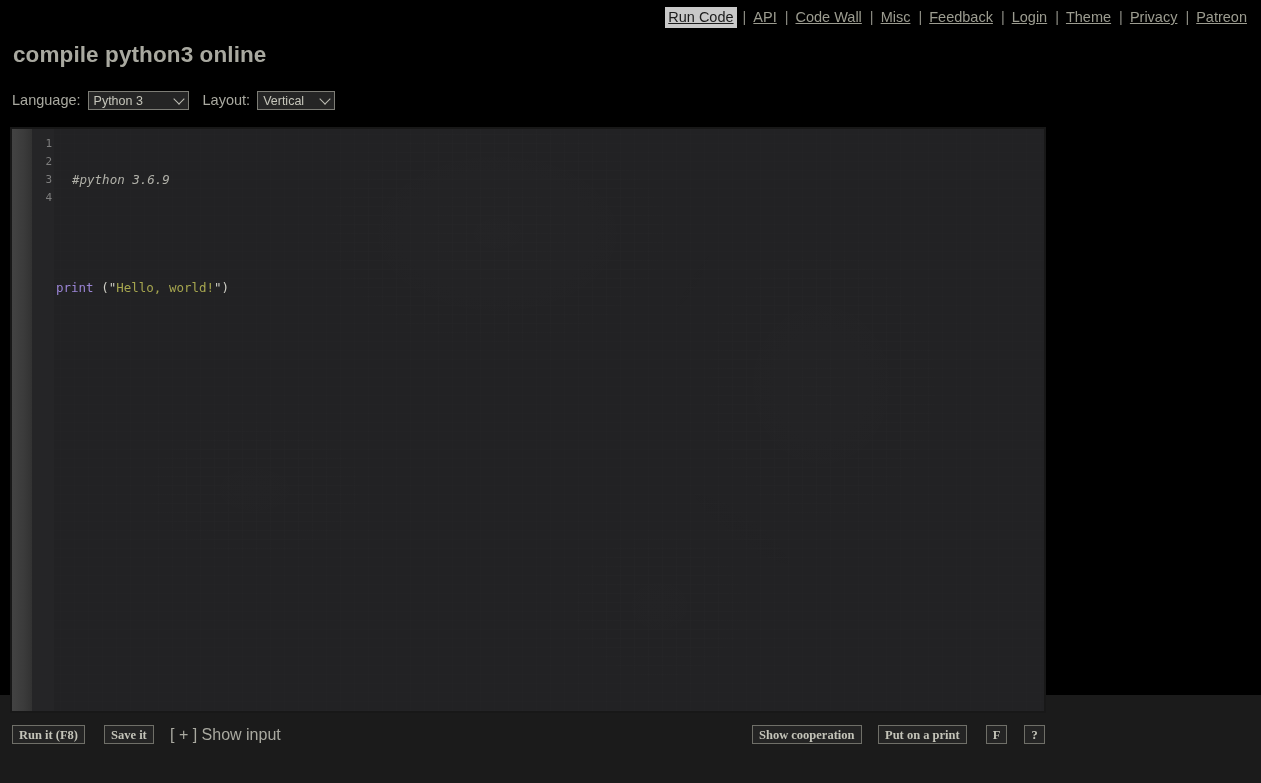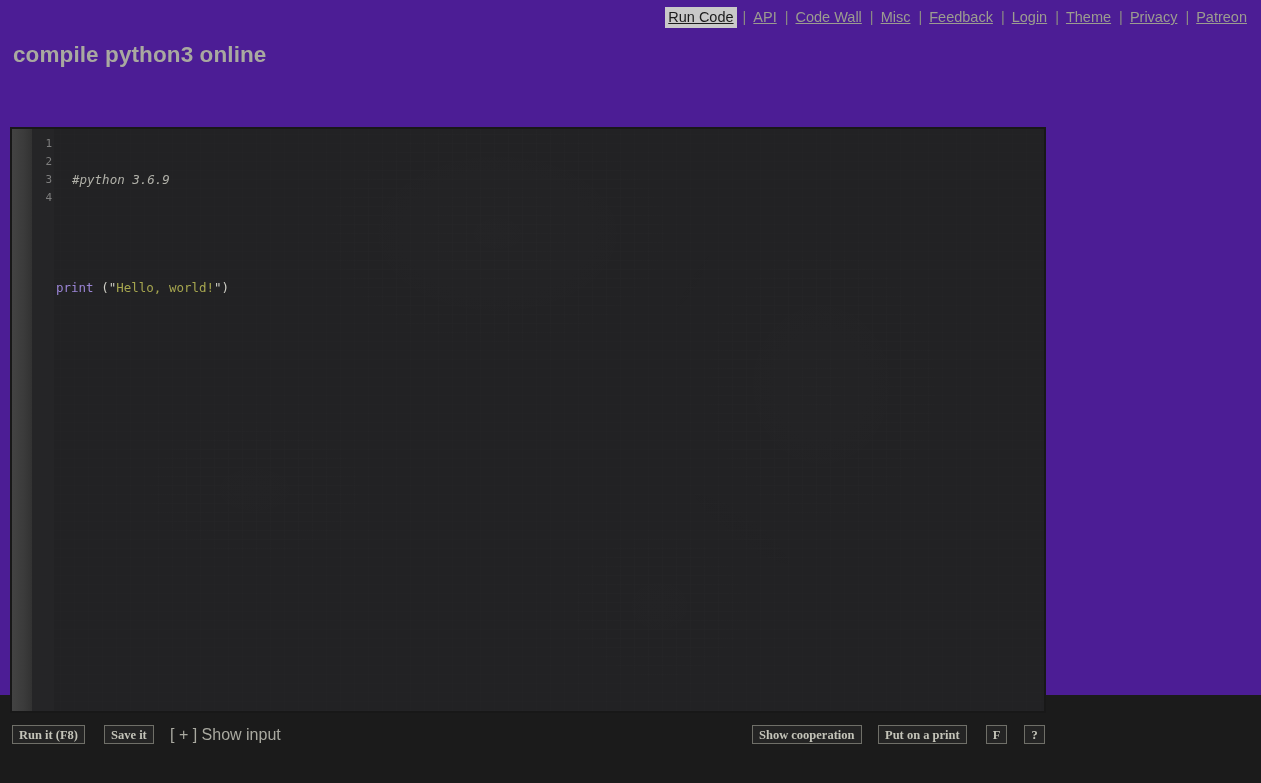--- a/index.html
+++ b/index.html
@@ -10,21 +10,21 @@
     height: 783px;
     overflow: hidden;
     font-family: "Liberation Sans", sans-serif;
     -webkit-font-smoothing: antialiased;
   }
 
   #page {
     position: relative;
     width: 1261px;
     height: 695px;
-    background: #4c1d95;
+    background: #000000;
   }
 
   
   #topnav {
     position: absolute;
     top: 7px;
     right: 12px;
     display: flex;
     align-items: center;
     font-size: 14.5px;
@@ -240,20 +240,32 @@
     <span class="nav-sep">|</span>
     <span class="nav-link">Theme</span>
     <span class="nav-sep">|</span>
     <span class="nav-link">Privacy</span>
     <span class="nav-sep">|</span>
     <span class="nav-link">Patreon</span>
   </div>
 
   <div id="page-title">compile python3 online</div>
 
+  <div id="controls">
+    <span class="ctrl-label">Language:</span>
+    <span class="fake-select" id="lang-select">
+      <span>Python 3</span>
+      <span class="chev"></span>
+    </span>
+    <span class="ctrl-label second">Layout:</span>
+    <span class="fake-select" id="layout-select">
+      <span>Vertical</span>
+      <span class="chev"></span>
+    </span>
+  </div>
 
   <div id="editor-wrap">
     <div id="editor-gutter-strip"></div>
     <div id="editor-body">
       <div id="editor-texture"></div>
 
       <div id="linenos">
         <div>1</div>
         <div>2</div>
         <div>3</div>

